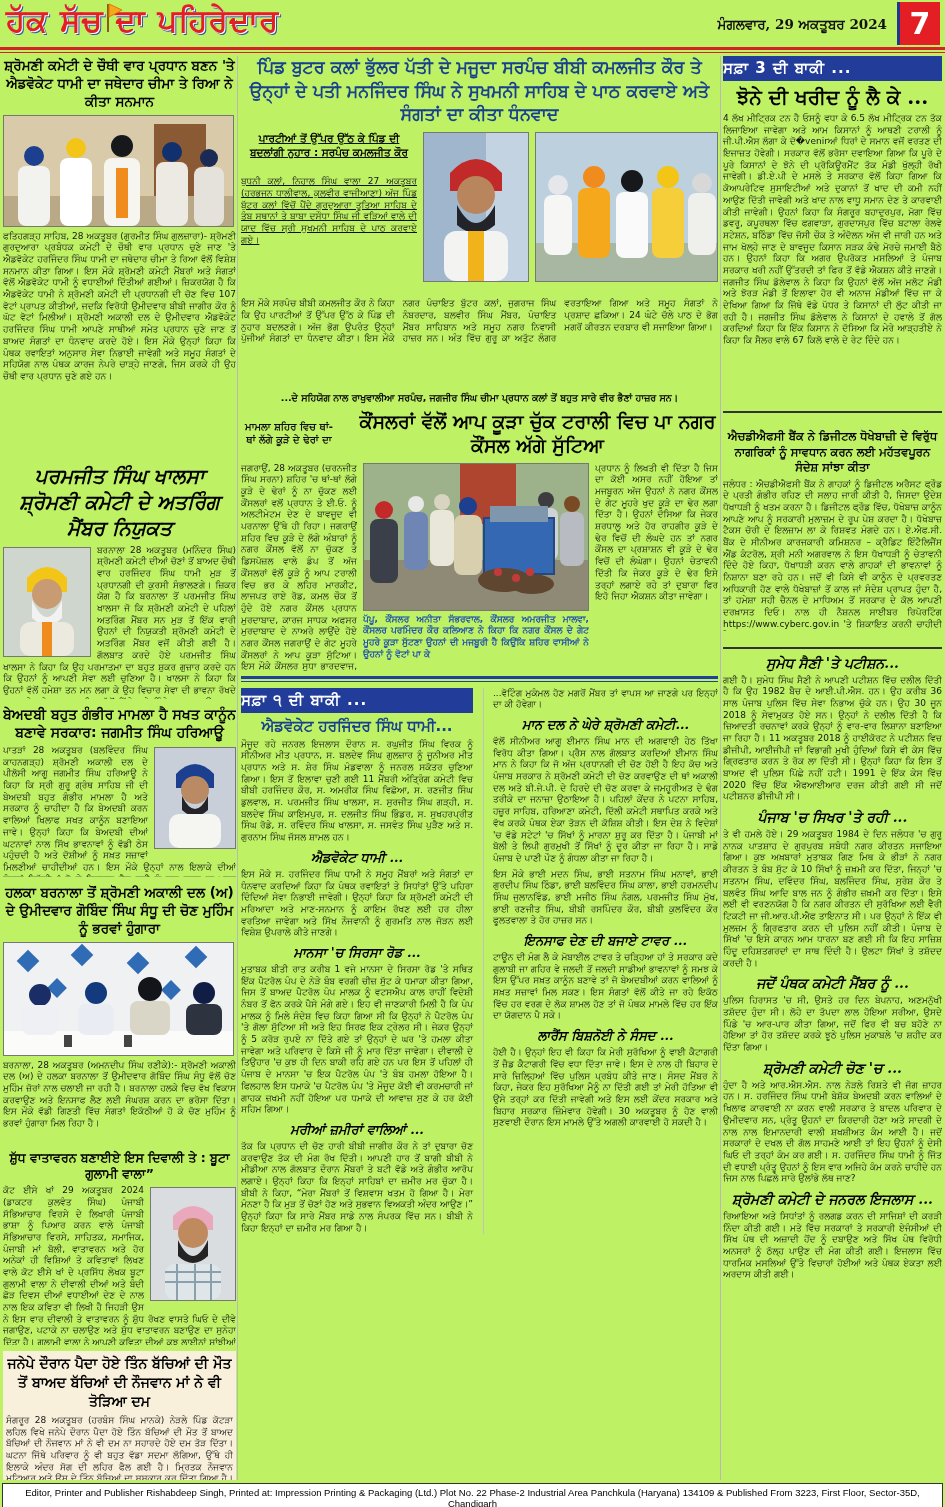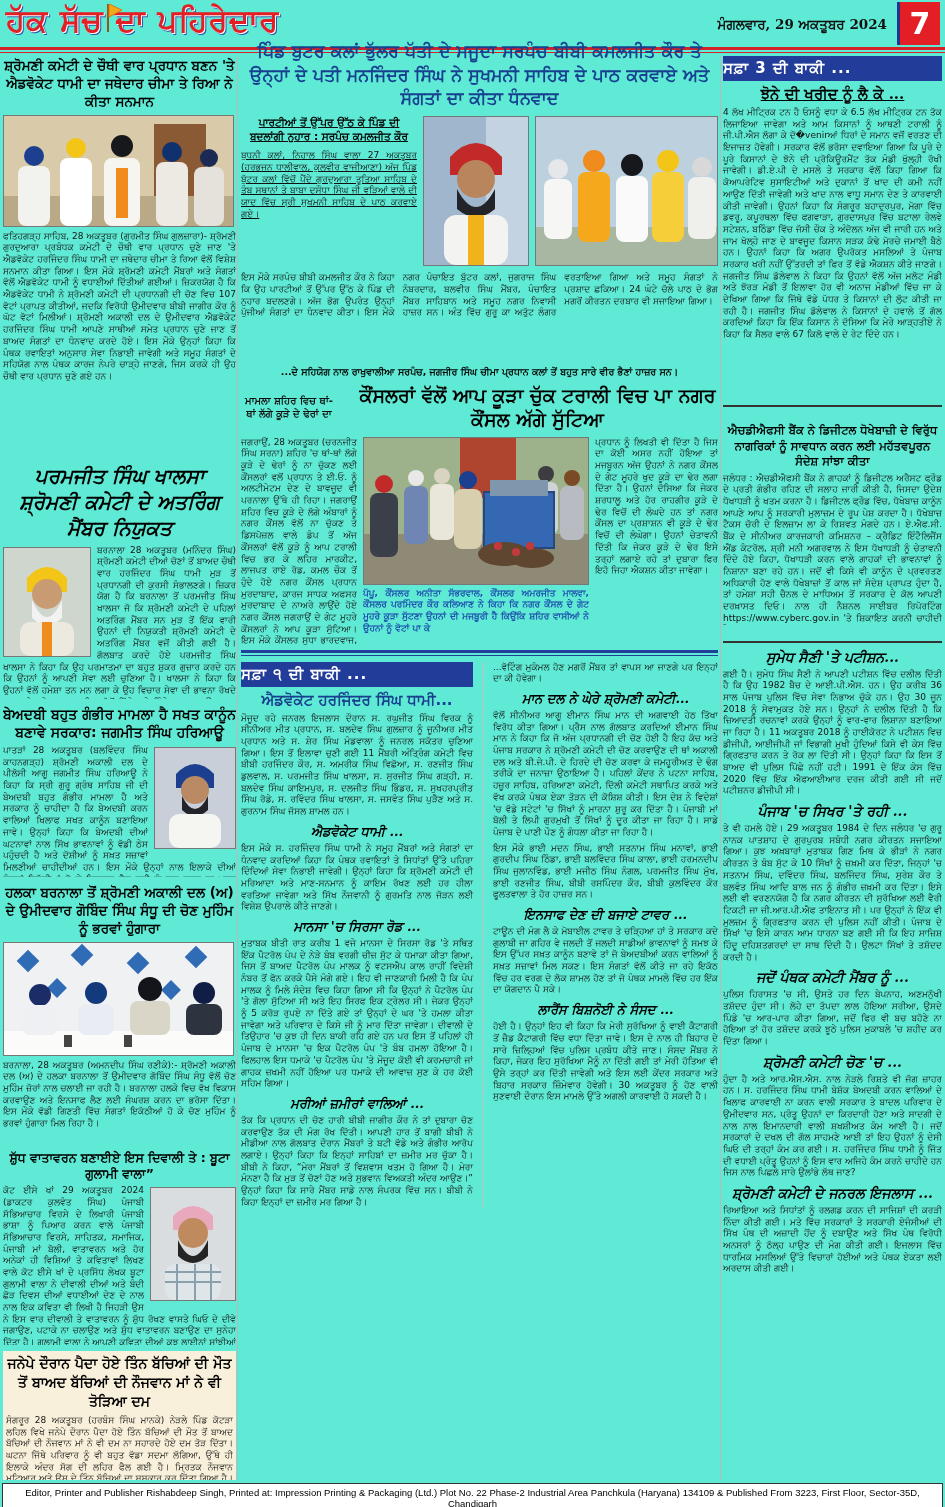--- a/index.html
+++ b/index.html
@@ -1,16 +1,16 @@
 <!DOCTYPE html>
 <html><head>
 <meta charset="utf-8">
 <style>
   html,body{margin:0;padding:0;background:#e9e9e9;}
-  #page{position:relative;width:945px;height:1507px;background:#5eead4;margin:0 auto;
+  #page{position:relative;width:945px;height:1507px;background:#bef264;margin:0 auto;
         font-family:"DejaVu Sans",sans-serif;color:#111;overflow:hidden;}
   .abs{position:absolute;}
   
   #masthead{left:6px;top:2px;font-size:31px;font-weight:bold;color:#e41e25;
             letter-spacing:1px;text-shadow:1px 1px 0 #fff,2px 2px 0 #2b57a5;}
   #hdr-rule{left:0;top:47px;width:945px;border-top:3px solid #d42328;border-bottom:1px solid #d42328;height:2px;}
   #hdr-date{right:58px;top:16px;font-size:13.5px;font-weight:bold;font-family:"DejaVu Serif",serif;}
   #pagenum{right:5px;top:2px;width:40px;height:43px;background:#e41e25;border-left:3px solid #20368f;
            color:#fff;font-size:30px;font-weight:bold;text-align:center;line-height:43px;}
   
@@ -164,28 +164,28 @@
         <div class="body-text">ਕੋਟ ਈਸੇ ਖਾਂ 29 ਅਕਤੂਬਰ 2024 (ਡਾਕਟਰ ਕੁਲਵੰਤ ਸਿੰਘ) ਪੰਜਾਬੀ ਸੱਭਿਆਚਾਰ ਵਿਰਸੇ ਦੇ ਲਿਖਾਰੀ ਪੰਜਾਬੀ ਭਾਸ਼ਾ ਨੂੰ ਪਿਆਰ ਕਰਨ ਵਾਲੇ ਪੰਜਾਬੀ ਸੱਭਿਆਚਾਰ ਵਿਰਸੇ, ਸਾਹਿਤਕ, ਸਮਾਜਿਕ, ਪੰਜਾਬੀ ਮਾਂ ਬੋਲੀ, ਵਾਤਾਵਰਨ ਅਤੇ ਹੋਰ ਅਨੇਕਾਂ ਹੀ ਵਿਸ਼ਿਆਂ ਤੇ ਕਵਿਤਾਵਾਂ ਲਿਖਣ ਵਾਲੇ ਕੋਟ ਈਸੇ ਖਾਂ ਦੇ ਪ੍ਰਸਿੱਧ ਲੇਖਕ ਬੂਟਾ ਗੁਲਾਮੀ ਵਾਲਾ ਨੇ ਦੀਵਾਲੀ ਦੀਆਂ ਅਤੇ ਬੰਦੀ ਛੋੜ ਦਿਵਸ ਦੀਆਂ ਵਧਾਈਆਂ ਦੇਣ ਦੇ ਨਾਲ ਨਾਲ ਇਕ ਕਵਿਤਾ ਵੀ ਲਿਖੀ ਹੈ ਜਿਹੜੀ ਉਸ ਨੇ ਇਸ ਵਾਰ ਦੀਵਾਲੀ ਤੇ ਵਾਤਾਵਰਨ ਨੂੰ ਸ਼ੁੱਧ ਰੱਖਣ ਵਾਸਤੇ ਘਿਓ ਦੇ ਦੀਵੇ ਜਗਾਉਣ, ਪਟਾਕੇ ਨਾ ਚਲਾਉਣ ਅਤੇ ਸ਼ੁੱਧ ਵਾਤਾਵਰਨ ਬਣਾਉਣ ਦਾ ਸੁਨੇਹਾ ਦਿੱਤਾ ਹੈ। ਗੁਲਾਮੀ ਵਾਲਾ ਨੇ ਆਪਣੀ ਕਵਿਤਾ ਦੀਆਂ ਕੁਝ ਲਾਈਨਾਂ ਸਾਂਝੀਆਂ ਕਰਦਿਆਂ ਲਿਖਿਆ— ਸ਼ੁੱਧ ਵਾਤਾਵਰਨ ਬਣਾਈਏ ਦੇਸ ਦੀਵਾਲੀ ਤੇ, ਘਿਉ ਦੇ ਦੀਪ ਜਗਾਈਏ ਦੇਸ ਦੀਵਾਲੀ ਤੇ, ਪਟਾਕੇ ਨਾ ਚਲਾਈਏ ਦੇਸ ਦੀਵਾਲੀ ਤੇ।</div>
       </div>
     </div>
 
     <div class="article beige" style="margin-top:6px;padding:3px;">
       <div class="hl-black" style="font-size:14px;line-height:1.35;">ਜਨੇਪੇ ਦੌਰਾਨ ਪੈਦਾ ਹੋਏ ਤਿੰਨ ਬੱਚਿਆਂ ਦੀ ਮੌਤ ਤੋਂ ਬਾਅਦ ਬੱਚਿਆਂ ਦੀ ਨੌਜਵਾਨ ਮਾਂ ਨੇ ਵੀ ਤੋੜਿਆ ਦਮ</div>
       <div class="body-text" style="margin-top:4px;height:236px;overflow:hidden;">ਸੰਗਰੂਰ 28 ਅਕਤੂਬਰ (ਹਰਬੰਸ ਸਿੰਘ ਮਾਨਕੇ) ਨੇੜਲੇ ਪਿੰਡ ਕੋਟੜਾ ਲਹਿਲ ਵਿਖੇ ਜਨੇਪੇ ਦੌਰਾਨ ਪੈਦਾ ਹੋਏ ਤਿੰਨ ਬੱਚਿਆਂ ਦੀ ਮੌਤ ਤੋਂ ਬਾਅਦ ਬੱਚਿਆਂ ਦੀ ਨੌਜਵਾਨ ਮਾਂ ਨੇ ਵੀ ਦਮ ਨਾ ਸਹਾਰਦੇ ਹੋਏ ਦਮ ਤੋੜ ਦਿੱਤਾ। ਘਟਨਾ ਜਿੱਥੇ ਪਰਿਵਾਰ ਨੂੰ ਵੀ ਬਹੁਤ ਵੱਡਾ ਸਦਮਾ ਲੱਗਿਆ, ਉੱਥੇ ਹੀ ਇਲਾਕੇ ਅੰਦਰ ਸੋਗ ਦੀ ਲਹਿਰ ਫੈਲ ਗਈ ਹੈ। ਮ੍ਰਿਤਕ ਨੌਜਵਾਨ ਮੁਟਿਆਰ ਅਤੇ ਉਸ ਦੇ ਤਿੰਨ ਬੱਚਿਆਂ ਦਾ ਸਸਕਾਰ ਕਰ ਦਿੱਤਾ ਗਿਆ ਹੈ। ਪਰਿਵਾਰ ਮੁਤਾਬਕ ਜਨੇਪੇ ਲਈ ਹਸਪਤਾਲ ਦਾਖਲ ਕਰਵਾਇਆ ਗਿਆ ਸੀ ਜਿੱਥੇ ਤਿੰਨ ਬੱਚਿਆਂ ਨੇ ਜਨਮ ਲਿਆ ਪਰ ਉਨ੍ਹਾਂ ਦੀ ਹਾਲਤ ਨਾਜ਼ੁਕ ਹੋਣ ਕਾਰਨ 1-2 ਦਿਨਾਂ ਵਿੱਚ ਹੀ ਤਿੰਨਾਂ ਦੀ ਮੌਤ ਹੋ ਗਈ ਅਤੇ ਬਾਅਦ ਵਿੱਚ ਮਾਂ ਵੀ ਜ਼ਿੰਦਗੀ ਦੀ ਜੰਗ ਹਾਰ ਗਈ। ਇਲਾਕਾ ਵਾਸੀਆਂ ਨੇ ਸਿਹਤ ਵਿਭਾਗ ਤੋਂ ਮਾਮਲੇ ਦੀ ਜਾਂਚ ਦੀ ਮੰਗ ਕੀਤੀ ਹੈ।</div>
     </div>
   </div>
 
-  <div class="abs" style="left:241px;top:40px;width:477px;height:1424px;overflow:hidden;">
+  <div class="abs" style="left:241px;top:56px;width:477px;height:1424px;overflow:hidden;">
 
     <div>
       <div class="hl-blue" style="font-size:17.5px;line-height:1.35;">ਪਿੰਡ ਬੁਟਰ ਕਲਾਂ ਭੁੱਲਰ ਪੱਤੀ ਦੇ ਮਜੂਦਾ ਸਰਪੰਚ ਬੀਬੀ ਕਮਲਜੀਤ ਕੌਰ ਤੇ ਉਨ੍ਹਾਂ ਦੇ ਪਤੀ ਮਨਜਿੰਦਰ ਸਿੰਘ ਨੇ ਸੁਖਮਨੀ ਸਾਹਿਬ ਦੇ ਪਾਠ ਕਰਵਾਏ ਅਤੇ ਸੰਗਤਾਂ ਦਾ ਕੀਤਾ ਧੰਨਵਾਦ</div>
       <div style="display:flex;gap:6px;margin-top:5px;">
         <div style="width:176px;flex:none;text-decoration:underline;">
           <div class="hl-black" style="font-size:10.5px;line-height:1.3;">ਪਾਰਟੀਆਂ ਤੋਂ ਉੱਪਰ ਉੱਠ ਕੇ ਪਿੰਡ ਦੀ ਬਦਲਾਂਗੀ ਨੁਹਾਰ : ਸਰਪੰਚ ਕਮਲਜੀਤ ਕੌਰ</div>
-          <div class="body-text" style="margin-top:7px;height:118px;overflow:hidden;">ਬੁਧਨੀ ਕਲਾਂ, ਨਿਹਾਲ ਸਿੰਘ ਵਾਲਾ 27 ਅਕਤੂਬਰ (ਹਰਭਜਨ ਧਾਲੀਵਾਲ, ਕੁਲਵੀਰ ਵਾਜੀਆਣਾ) ਅੱਜ ਪਿੰਡ ਬੁੱਟਰ ਕਲਾਂ ਵਿੱਚੋਂ ਪੈਂਦੇ ਗੁਰਦੁਆਰਾ ਤੂਤਿਆ ਸਾਹਿਬ ਦੇ ਤੰਬ ਸਥਾਨਾਂ ਤੇ ਬਾਬਾ ਦਸੌਧਾ ਸਿੰਘ ਜੀ ਵੜਿਆਂ ਵਾਲੇ ਦੀ ਯਾਦ ਵਿੱਚ ਸ੍ਰੀ ਸੁਖਮਨੀ ਸਾਹਿਬ ਦੇ ਪਾਠ ਕਰਵਾਏ ਗਏ।</div>
+          <div class="body-text" style="margin-top:17px;height:118px;overflow:hidden;">ਬੁਧਨੀ ਕਲਾਂ, ਨਿਹਾਲ ਸਿੰਘ ਵਾਲਾ 27 ਅਕਤੂਬਰ (ਹਰਭਜਨ ਧਾਲੀਵਾਲ, ਕੁਲਵੀਰ ਵਾਜੀਆਣਾ) ਅੱਜ ਪਿੰਡ ਬੁੱਟਰ ਕਲਾਂ ਵਿੱਚੋਂ ਪੈਂਦੇ ਗੁਰਦੁਆਰਾ ਤੂਤਿਆ ਸਾਹਿਬ ਦੇ ਤੰਬ ਸਥਾਨਾਂ ਤੇ ਬਾਬਾ ਦਸੌਧਾ ਸਿੰਘ ਜੀ ਵੜਿਆਂ ਵਾਲੇ ਦੀ ਯਾਦ ਵਿੱਚ ਸ੍ਰੀ ਸੁਖਮਨੀ ਸਾਹਿਬ ਦੇ ਪਾਠ ਕਰਵਾਏ ਗਏ।</div>
         </div>
         <div class="photo" style="width:104px;height:148px;flex:none;">
           <svg width="104" height="148" viewBox="0 0 104 148">
             <rect width="104" height="148" fill="#9fb6cc"></rect>
             <rect x="62" y="0" width="42" height="148" fill="#c3d3e2"></rect>
             <path d="M26 40 Q52 12 78 40 L78 58 L26 58 Z" fill="#c22a2a"></path>
             <circle cx="52" cy="62" r="19" fill="#b9855c"></circle>
             <path d="M33 72 Q52 108 71 72 L71 92 Q52 108 33 92 Z" fill="#23242a"></path>
             <rect x="20" y="98" width="64" height="50" rx="12" fill="#f3f4f2"></rect>
             <rect x="44" y="98" width="16" height="50" fill="#f0b31c"></rect>
@@ -281,21 +281,21 @@
         <div class="sub-serif">ਇਨਸਾਫ ਦੇਣ ਦੀ ਬਜਾਏ ਟਾਵਰ ...</div>
         <div class="body-text">ਟਾਊਨ ਦੀ ਮੰਗ ਲੈ ਕੇ ਮੋਬਾਈਲ ਟਾਵਰ ਤੇ ਚੜ੍ਹਿਆ ਹਾਂ ਤੇ ਸਰਕਾਰ ਕਦੇ ਗੁਲਾਬੀ ਜਾ ਗਹਿਰ ਵੇ ਜਲਦੀ ਤੋਂ ਜਲਦੀ ਸਾਡੀਆਂ ਭਾਵਨਾਵਾਂ ਨੂੰ ਸਮਝ ਕੇ ਇਸ ਉੱਪਰ ਸਖ਼ਤ ਕਾਨੂੰਨ ਬਣਾਵੇ ਤਾਂ ਜੋ ਬੇਅਦਬੀਆਂ ਕਰਨ ਵਾਲਿਆਂ ਨੂੰ ਸਖ਼ਤ ਸਜ਼ਾਵਾਂ ਮਿਲ ਸਕਣ। ਇਸ ਸੰਗਤਾਂ ਵੱਲੋਂ ਕੀਤੇ ਜਾ ਰਹੇ ਇਕੱਠ ਵਿੱਚ ਹਰ ਵਰਗ ਦੇ ਲੋਕ ਸ਼ਾਮਲ ਹੋਣ ਤਾਂ ਜੋ ਪੰਥਕ ਮਾਮਲੇ ਵਿੱਚ ਹਰ ਇੱਕ ਦਾ ਯੋਗਦਾਨ ਪੈ ਸਕੇ।</div>
         <div class="sub-serif">ਲਾਰੈਂਸ ਬਿਸ਼ਨੋਈ ਨੇ ਸੰਸਦ ...</div>
         <div class="body-text">ਹੋਈ ਹੈ। ਉਨ੍ਹਾਂ ਇਹ ਵੀ ਕਿਹਾ ਕਿ ਮੇਰੀ ਸੁਰੱਖਿਆ ਨੂੰ ਵਾਈ ਕੈਟਾਗਰੀ ਤੋਂ ਜ਼ੈਡ ਕੈਟਾਗਰੀ ਵਿੱਚ ਵਧਾ ਦਿੱਤਾ ਜਾਵੇ। ਇਸ ਦੇ ਨਾਲ ਹੀ ਬਿਹਾਰ ਦੇ ਸਾਰੇ ਜ਼ਿਲ੍ਹਿਆਂ ਵਿੱਚ ਪੁਲਿਸ ਪ੍ਰਬੰਧ ਕੀਤੇ ਜਾਣ। ਸੰਸਦ ਮੈਂਬਰ ਨੇ ਕਿਹਾ, ਜੇਕਰ ਇਹ ਸੁਰੱਖਿਆ ਮੈਨੂੰ ਨਾ ਦਿੱਤੀ ਗਈ ਤਾਂ ਮੇਰੀ ਹੱਤਿਆ ਵੀ ਉਸੇ ਤਰ੍ਹਾਂ ਕਰ ਦਿੱਤੀ ਜਾਵੇਗੀ ਅਤੇ ਇਸ ਲਈ ਕੇਂਦਰ ਸਰਕਾਰ ਅਤੇ ਬਿਹਾਰ ਸਰਕਾਰ ਜ਼ਿੰਮੇਵਾਰ ਹੋਵੇਗੀ। 30 ਅਕਤੂਬਰ ਨੂੰ ਹੋਣ ਵਾਲੀ ਸੁਣਵਾਈ ਦੌਰਾਨ ਇਸ ਮਾਮਲੇ ਉੱਤੇ ਅਗਲੀ ਕਾਰਵਾਈ ਹੋ ਸਕਦੀ ਹੈ।</div>
       </div>
     </div>
   </div>
 
   <div class="abs" style="left:723px;top:56px;width:219px;height:1424px;overflow:hidden;">
     <div class="bar">ਸਫ਼ਾ 3 ਦੀ ਬਾਕੀ ...</div>
-    <div class="hl-black" style="font-size:15px;font-family:'DejaVu Serif',serif;margin:4px 0;text-decoration:underline;">ਝੋਨੇ ਦੀ ਖਰੀਦ ਨੂੰ ਲੈ ਕੇ ...</div>
+    <div class="hl-black" style="font-size:20px;font-family:'DejaVu Serif',serif;margin:4px 0;">ਝੋਨੇ ਦੀ ਖਰੀਦ ਨੂੰ ਲੈ ਕੇ ...</div>
     <div class="body-text" style="height:292px;overflow:hidden;">4 ਲੱਖ ਮੀਟ੍ਰਿਕ ਟਨ ਹੈ ਓਸਨੂੰ ਵਧਾ ਕੇ 6.5 ਲੱਖ ਮੀਟ੍ਰਿਕ ਟਨ ਤੱਕ ਲਿਜਾਇਆ ਜਾਵੇਗਾ ਅਤੇ ਆਮ ਕਿਸਾਨਾਂ ਨੂੰ ਆਥਣੀ ਟਰਾਲੀ ਨੂੰ ਜੀ.ਪੀ.ਐਸ ਲੱਗਾ ਕੇ ਦੋ�venirਆਂ ਧਿਰਾਂ ਦੇ ਸਮਾਨ ਵਜੋਂ ਵਰਤਣ ਦੀ ਇਜਾਜ਼ਤ ਹੋਵੇਗੀ। ਸਰਕਾਰ ਵੱਲੋਂ ਭਰੋਸਾ ਦਵਾਇਆ ਗਿਆ ਕਿ ਪੂਰੇ ਦੇ ਪੂਰੇ ਕਿਸਾਨਾਂ ਦੇ ਝੋਨੇ ਦੀ ਪ੍ਰੋਕਿਊਰਮੈਂਟ ਤੱਕ ਮੰਡੀ ਖੁੱਲ੍ਹੀ ਰੱਖੀ ਜਾਵੇਗੀ। ਡੀ.ਏ.ਪੀ ਦੇ ਮਸਲੇ ਤੇ ਸਰਕਾਰ ਵੱਲੋਂ ਕਿਹਾ ਗਿਆ ਕਿ ਕੋਆਪਰੇਟਿਵ ਸੁਸਾਇਟੀਆਂ ਅਤੇ ਦੁਕਾਨਾਂ ਤੋਂ ਖਾਦ ਦੀ ਕਮੀ ਨਹੀਂ ਆਉਣ ਦਿੱਤੀ ਜਾਵੇਗੀ ਅਤੇ ਖਾਦ ਨਾਲ ਵਾਧੂ ਸਮਾਨ ਦੇਣ ਤੇ ਕਾਰਵਾਈ ਕੀਤੀ ਜਾਵੇਗੀ। ਉਹਨਾਂ ਕਿਹਾ ਕਿ ਸੰਗਰੂਰ ਬਹਾਦੁਰਪੁਰ, ਮੋਗਾ ਵਿੱਚ ਡਵਰੂ, ਕਪੂਰਥਲਾ ਵਿੱਚ ਫਗਵਾੜਾ, ਗੁਰਦਾਸਪੁਰ ਵਿੱਚ ਬਟਾਲਾ ਰੇਲਵੇ ਸਟੇਸ਼ਨ, ਬਠਿੰਡਾ ਵਿੱਚ ਜੱਸੀ ਚੌਕ ਤੇ ਅੰਦੋਲਨ ਅੱਜ ਵੀ ਜਾਰੀ ਹਨ ਅਤੇ ਜਾਮ ਖੋਲ੍ਹੇ ਜਾਣ ਦੇ ਬਾਵਜੂਦ ਕਿਸਾਨ ਸੜਕ ਕੰਢੇ ਮੋਰਚੇ ਜਮਾਈ ਬੈਠੇ ਹਨ। ਉਹਨਾਂ ਕਿਹਾ ਕਿ ਅਗਰ ਉਪਰੋਕਤ ਮਸਲਿਆਂ ਤੇ ਪੰਜਾਬ ਸਰਕਾਰ ਖਰੀ ਨਹੀਂ ਉੱਤਰਦੀ ਤਾਂ ਫਿਰ ਤੋਂ ਵੱਡੇ ਐਕਸ਼ਨ ਕੀਤੇ ਜਾਣਗੇ। ਜਗਜੀਤ ਸਿੰਘ ਡੱਲੇਵਾਲ ਨੇ ਕਿਹਾ ਕਿ ਉਹਨਾਂ ਵੱਲੋਂ ਅੱਜ ਮਲੋਟ ਮੰਡੀ ਅਤੇ ਝੋਰੜ ਮੰਡੀ ਤੋਂ ਇਲਾਵਾ ਹੋਰ ਵੀ ਅਨਾਜ ਮੰਡੀਆਂ ਵਿੱਚ ਜਾ ਕੇ ਦੇਖਿਆ ਗਿਆ ਕਿ ਜਿੱਥੇ ਵੱਡੇ ਪੱਧਰ ਤੇ ਕਿਸਾਨਾਂ ਦੀ ਲੁੱਟ ਕੀਤੀ ਜਾ ਰਹੀ ਹੈ। ਜਗਜੀਤ ਸਿੰਘ ਡੱਲੇਵਾਲ ਨੇ ਕਿਸਾਨਾਂ ਦੇ ਹਵਾਲੇ ਤੋਂ ਗੱਲ ਕਰਦਿਆਂ ਕਿਹਾ ਕਿ ਇੱਕ ਕਿਸਾਨ ਨੇ ਦੱਸਿਆ ਕਿ ਮੇਰੇ ਆੜ੍ਹਤੀਏ ਨੇ ਕਿਹਾ ਕਿ ਸੈਲਰ ਵਾਲੇ 67 ਕਿਲੋ ਵਾਲੇ ਦੇ ਰੇਟ ਦਿੰਦੇ ਹਨ।</div>
 
     <div style="border-top:2px solid #333;border-bottom:2px solid #333;margin-top:6px;padding:16px 0;">
       <div class="hl-black" style="font-size:11.5px;line-height:1.35;">ਐਚਡੀਐਫਸੀ ਬੈਂਕ ਨੇ ਡਿਜੀਟਲ ਧੋਖੇਬਾਜ਼ੀ ਦੇ ਵਿਰੁੱਧ ਨਾਗਰਿਕਾਂ ਨੂੰ ਸਾਵਧਾਨ ਕਰਨ ਲਈ ਮਹੱਤਵਪੂਰਨ ਸੰਦੇਸ਼ ਸਾਂਝਾ ਕੀਤਾ</div>
       <div class="body-text" style="margin-top:3px;height:152px;overflow:hidden;">ਜਲੰਧਰ : ਐਚਡੀਐਫਸੀ ਬੈਂਕ ਨੇ ਗਾਹਕਾਂ ਨੂੰ ਡਿਜੀਟਲ ਅਰੈਸਟ ਫ੍ਰੌਡ ਦੇ ਪ੍ਰਤੀ ਗੰਭੀਰ ਰਹਿਣ ਦੀ ਸਲਾਹ ਜਾਰੀ ਕੀਤੀ ਹੈ, ਜਿਸਦਾ ਉਦੇਸ਼ ਧੋਖਾਧੜੀ ਨੂੰ ਖਤਮ ਕਰਨਾ ਹੈ। ਡਿਜੀਟਲ ਫ੍ਰੌਡ ਵਿੱਚ, ਧੋਖੇਬਾਜ਼ ਕਾਨੂੰਨ ਆਪਣੇ ਆਪ ਨੂੰ ਸਰਕਾਰੀ ਮੁਲਾਜ਼ਮ ਦੇ ਰੂਪ ਪੇਸ਼ ਕਰਦਾ ਹੈ। ਧੋਖੇਬਾਜ਼ ਟੈਕਸ ਚੋਰੀ ਦੇ ਇਲਜ਼ਾਮ ਲਾ ਕੇ ਰਿਸ਼ਵਤ ਮੰਗਦੇ ਹਨ। ਏ.ਐਫ.ਸੀ. ਬੈਂਕ ਦੇ ਸੀਨੀਅਰ ਕਾਰਜਕਾਰੀ ਕਮਿਸ਼ਨਰ – ਕ੍ਰੈਡਿਟ ਇੰਟੈਲਿਜੈਂਸ ਐਂਡ ਕੰਟਰੋਲ, ਸ਼੍ਰੀ ਮਨੀ ਅਗਰਵਾਲ ਨੇ ਇਸ ਧੋਖਾਧੜੀ ਨੂੰ ਚੇਤਾਵਨੀ ਦਿੰਦੇ ਹੋਏ ਕਿਹਾ, ਧੋਖਾਧੜੀ ਕਰਨ ਵਾਲੇ ਗਾਹਕਾਂ ਦੀ ਭਾਵਨਾਵਾਂ ਨੂੰ ਨਿਸ਼ਾਨਾ ਬਣਾ ਰਹੇ ਹਨ। ਜਦੋਂ ਵੀ ਕਿਸੇ ਵੀ ਕਾਨੂੰਨ ਦੇ ਪ੍ਰਵਰਤਣ ਅਧਿਕਾਰੀ ਹੋਣ ਵਾਲੇ ਧੋਖੇਬਾਜ਼ਾਂ ਤੋਂ ਕਾਲ ਜਾਂ ਸੰਦੇਸ਼ ਪ੍ਰਾਪਤ ਹੁੰਦਾ ਹੈ, ਤਾਂ ਹਮੇਸ਼ਾ ਸਹੀ ਚੈਨਲ ਦੇ ਮਾਧਿਅਮ ਤੋਂ ਸਰਕਾਰ ਦੇ ਕੋਲ ਆਪਣੀ ਦਰਖ਼ਾਸਤ ਦਿਓ। ਨਾਲ ਹੀ ਨੈਸ਼ਨਲ ਸਾਈਬਰ ਰਿਪੋਰਟਿੰਗ https://www.cyberc.gov.in 'ਤੇ ਸ਼ਿਕਾਇਤ ਕਰਨੀ ਚਾਹੀਦੀ ਹੈ।</div>
     </div>
 
     <div>
       <div class="sub-serif" style="font-size:14px;">ਸੁਮੇਧ ਸੈਣੀ 'ਤੇ ਪਟੀਸ਼ਨ...</div>
       <div class="body-text">ਗਈ ਹੈ। ਸੁਮੇਧ ਸਿੰਘ ਸੈਣੀ ਨੇ ਆਪਣੀ ਪਟੀਸ਼ਨ ਵਿੱਚ ਦਲੀਲ ਦਿੱਤੀ ਹੈ ਕਿ ਉਹ 1982 ਬੈਚ ਦੇ ਆਈ.ਪੀ.ਐਸ. ਹਨ। ਉਹ ਕਰੀਬ 36 ਸਾਲ ਪੰਜਾਬ ਪੁਲਿਸ ਵਿੱਚ ਸੇਵਾ ਨਿਭਾਅ ਚੁੱਕੇ ਹਨ। ਉਹ 30 ਜੂਨ 2018 ਨੂੰ ਸੇਵਾਮੁਕਤ ਹੋਏ ਸਨ। ਉਨ੍ਹਾਂ ਨੇ ਦਲੀਲ ਦਿੱਤੀ ਹੈ ਕਿ ਜ਼ਿਆਦਤੀ ਰਚਨਾਵਾਂ ਕਰਕੇ ਉਨ੍ਹਾਂ ਨੂੰ ਵਾਰ-ਵਾਰ ਲਿਸ਼ਾਨਾ ਬਣਾਇਆ ਜਾ ਰਿਹਾ ਹੈ। 11 ਅਕਤੂਬਰ 2018 ਨੂੰ ਹਾਈਕੋਰਟ ਨੇ ਪਟੀਸ਼ਨ ਵਿਚ ਡੀਜੀਪੀ, ਆਈਜੀਪੀ ਜਾਂ ਵਿਭਾਗੀ ਮੁਖੀ ਹੁੰਦਿਆਂ ਕਿਸੇ ਵੀ ਕੇਸ ਵਿੱਚ ਗ੍ਰਿਫਤਾਰ ਕਰਨ ਤੇ ਰੋਕ ਲਾ ਦਿੱਤੀ ਸੀ। ਉਨ੍ਹਾਂ ਕਿਹਾ ਕਿ ਇਸ ਤੋਂ ਬਾਅਦ ਵੀ ਪੁਲਿਸ ਪਿੱਛੇ ਨਹੀਂ ਹਟੀ। 1991 ਦੇ ਇੱਕ ਕੇਸ ਵਿੱਚ 2020 ਵਿੱਚ ਇੱਕ ਐਫਆਈਆਰ ਦਰਜ ਕੀਤੀ ਗਈ ਸੀ ਜਦੋਂ ਪਟੀਸ਼ਨਰ ਡੀਜੀਪੀ ਸੀ।</div>

